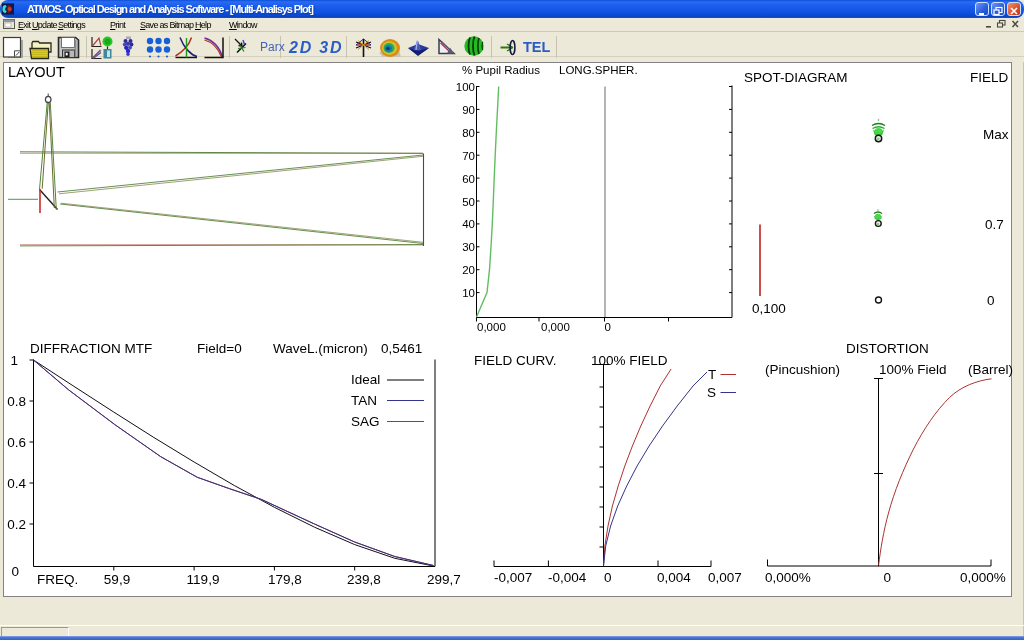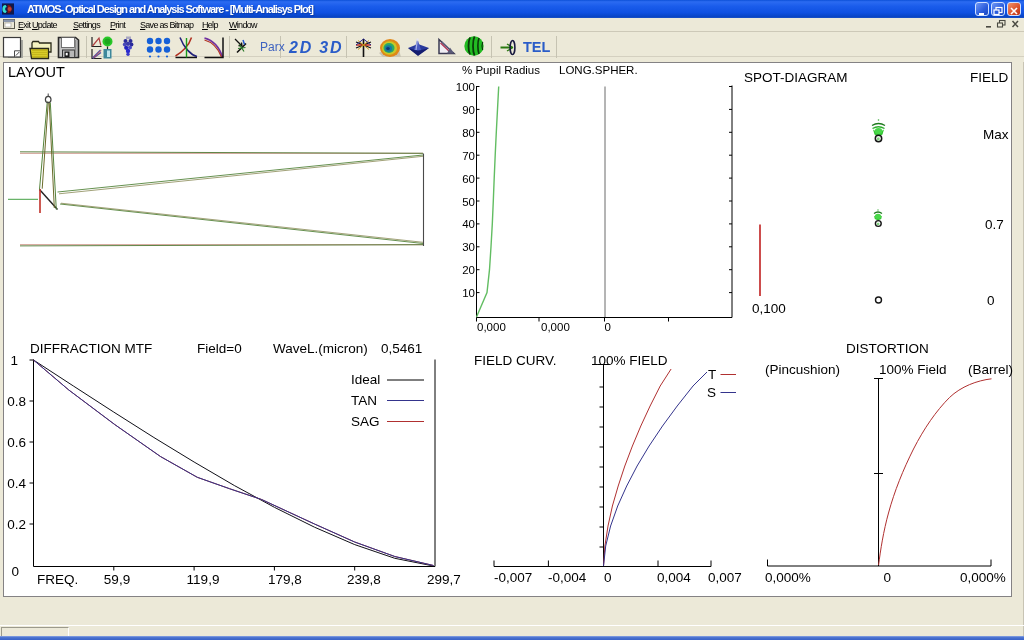--- a/index.html
+++ b/index.html
@@ -1,18 +1,18 @@
 <!DOCTYPE html>
 <html><head>
 <meta charset="utf-8">
 <style>
   html,body{margin:0;padding:0;width:1024px;height:640px;overflow:hidden;
     background:#ece9d8;font-family:"Liberation Sans",sans-serif;}
   #titlebar{position:absolute;left:0;top:0;width:1024px;height:18px;
-    background:linear-gradient(180deg,#0c50d8 0%,#2b6bf1 10%,#1a5ceb 35%,#0f51e2 70%,#0845c6 92%,#1c52c4 100%);}
+    background:linear-gradient(180deg,#0c50d8 0%,#2b6bf1 10%,#1a5ceb 35%,#0f51e2 70%,#0845c6 92%,#1c52c4 100%);border-radius:8px;}
   #apptitle{position:absolute;left:27px;top:3px;color:#fff;font-size:11px;font-weight:bold;
     letter-spacing:-1.08px;text-shadow:1px 1px 1px #0a3ca8;}
   .tbtn{position:absolute;top:2px;width:14px;height:14px;border-radius:3px;border:1px solid #cfe0ff;box-sizing:border-box;}
   #btn-min{left:975px;background:linear-gradient(135deg,#6f97f5 0%,#2a5cdc 60%,#1c49c0 100%);}
   #btn-max{left:991px;background:linear-gradient(135deg,#6f97f5 0%,#2a5cdc 60%,#1c49c0 100%);}
   #btn-close{left:1007px;background:linear-gradient(135deg,#f0926a 0%,#dd5630 55%,#bc3010 100%);}
   #menubar{position:absolute;left:0;top:18px;width:1024px;height:13px;background:#ece9d8;}
   .mi{position:absolute;top:2px;font-size:9px;letter-spacing:-0.7px;color:#000;}
   .mi u{text-decoration:underline;}
   #toolbar{position:absolute;left:0;top:31px;width:1024px;height:26px;background:#ece9d8;
@@ -49,24 +49,24 @@
       </svg></div>
 </div>
 <div id="menubar">
   <svg style="position:absolute;left:3px;top:0" width="13" height="12" viewBox="0 0 13 12">
     <rect x="0.5" y="1.5" width="11" height="9" fill="#ece9d8" stroke="#59584e"></rect>
     <rect x="0.5" y="1.5" width="11" height="2.6" fill="#8a96ac"></rect>
     <rect x="2" y="5" width="6" height="4" fill="#fff" stroke="#9a988a" stroke-width="0.6"></rect>
   </svg>
   <div class="mi" style="left:18px"><u>E</u>xit</div>
   <div class="mi" style="left:32px"><u>U</u>pdate</div>
-  <div class="mi" style="left:73px"><u>S</u>ettings</div>
+  <div class="mi" style="left:58px"><u>S</u>ettings</div>
   <div class="mi" style="left:110px"><u>P</u>rint</div>
   <div class="mi" style="left:140px"><u>S</u>ave as Bitmap</div>
-  <div class="mi" style="left:202px"><u>H</u>elp</div>
+  <div class="mi" style="left:195px"><u>H</u>elp</div>
   <div class="mi" style="left:229px"><u>W</u>indow</div>
   <svg style="position:absolute;left:983px;top:0" width="40" height="12" viewBox="0 0 40 12">
     <rect x="3" y="8" width="5" height="1.6" fill="#4a4a42"></rect>
     <rect x="16.5" y="2.5" width="5.5" height="4.5" fill="none" stroke="#4a4a42" stroke-width="1.1"></rect>
     <rect x="14.5" y="5" width="5" height="4" fill="#ece9d8" stroke="#4a4a42" stroke-width="1.1"></rect>
     <path d="M29.5 3 L35 9 M35 3 L29.5 9" stroke="#4a4a42" stroke-width="1.5"></path>
   </svg>
 </div>
 <div id="toolbar">
   <svg width="1024" height="30" viewBox="0 0 1024 30">

